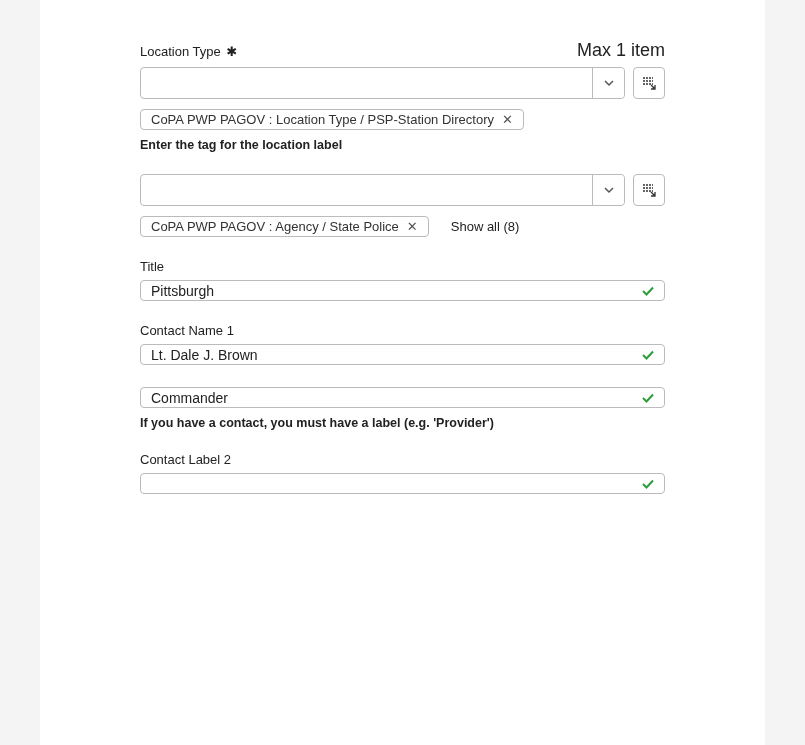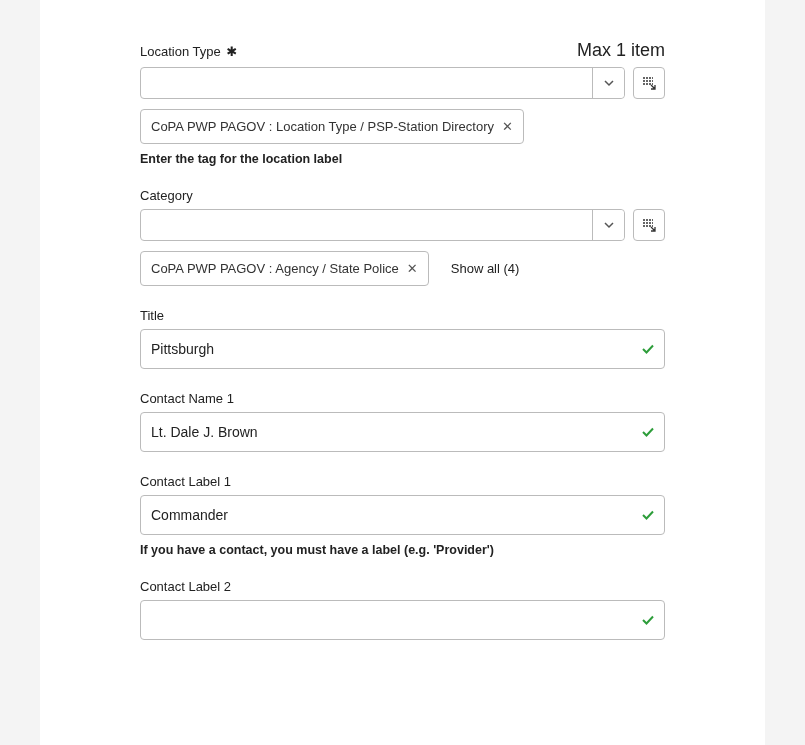--- a/index.html
+++ b/index.html
@@ -84,21 +84,21 @@
       gap: 10px;
       align-items: center;
       margin-top: 10px;
       flex-wrap: wrap;
     }
     .tag-pill {
       display: inline-flex;
       align-items: center;
       border: 1px solid #bbb;
       border-radius: 4px;
-      padding: 9px 10px;
+      padding: 2px 10px;
       font-size: 13px;
       background: #fff;
       color: #333;
     }
     .tag-remove {
       margin-left: 8px;
       cursor: pointer;
       color: #555;
       font-size: 13px;
     }
@@ -114,21 +114,21 @@
       color: #222;
       margin-top: 8px;
     }
     .text-input-wrapper {
       position: relative;
       display: flex;
       align-items: center;
     }
     .text-input {
       width: 100%;
-      height: 40px;
+      height: 21px;
       border: 1px solid #bbb;
       border-radius: 4px;
       padding: 0 36px 0 10px;
       font-size: 14px;
       color: #222;
       outline: none;
     }
     .valid-check {
       position: absolute;
       right: 10px;
@@ -177,23 +177,20 @@
         <span>CoPA PWP PAGOV : Location Type / PSP-Station Directory</span>
         <span class="tag-remove">
           <span>✕</span>
         </span>
       </span>
     </div>
     <div class="help-text">Enter the tag for the location label</div>
   </div>
 
   <div class="field-group">
-    <div class="label-row">
-      <span class="field-label">Category</span>
-    </div>
     <div class="combo-row">
       <div class="combo-input">
         <input type="text" class="combo-input-text" style="">
         <button class="combo-dropdown-btn">
           <span>
             <svg width="12" height="12" viewBox="0 0 12 12">
                 <path d="M2 4 L6 8 L10 4" stroke="#555" stroke-width="1.5" fill="none"></path>
               </svg>
           </span>
         </button>
@@ -209,21 +206,21 @@
         </span>
       </button>
     </div>
     <div class="tags-row">
       <span class="tag-pill">
         <span>CoPA PWP PAGOV : Agency / State Police</span>
         <span class="tag-remove">
           <span>✕</span>
         </span>
       </span>
-      <span class="show-all-link">Show all (4)</span>
+      <span class="show-all-link">Show all (8)</span>
     </div>
   </div>
 
   <div class="field-group">
     <div class="label-row">
       <span class="field-label">Title</span>
     </div>
     <div class="text-input-wrapper">
       <input type="text" class="text-input" value="Pittsburgh" style="">
       <span class="valid-check">
@@ -243,23 +240,20 @@
       <input type="text" class="text-input" value="Lt. Dale J. Brown" style="">
       <span class="valid-check">
         <svg width="14" height="14" viewBox="0 0 14 14">
             <path d="M2 7 L5.5 10.5 L12 3.5" stroke="#2d9d3a" stroke-width="2" fill="none"></path>
           </svg>
       </span>
     </div>
   </div>
 
   <div class="field-group">
-    <div class="label-row">
-      <span class="field-label">Contact Label 1</span>
-    </div>
     <div class="text-input-wrapper">
       <input type="text" class="text-input" value="Commander" style="">
       <span class="valid-check">
         <svg width="14" height="14" viewBox="0 0 14 14">
             <path d="M2 7 L5.5 10.5 L12 3.5" stroke="#2d9d3a" stroke-width="2" fill="none"></path>
           </svg>
       </span>
     </div>
     <div class="help-text">If you have a contact, you must have a label (e.g. 'Provider')</div>
   </div>

